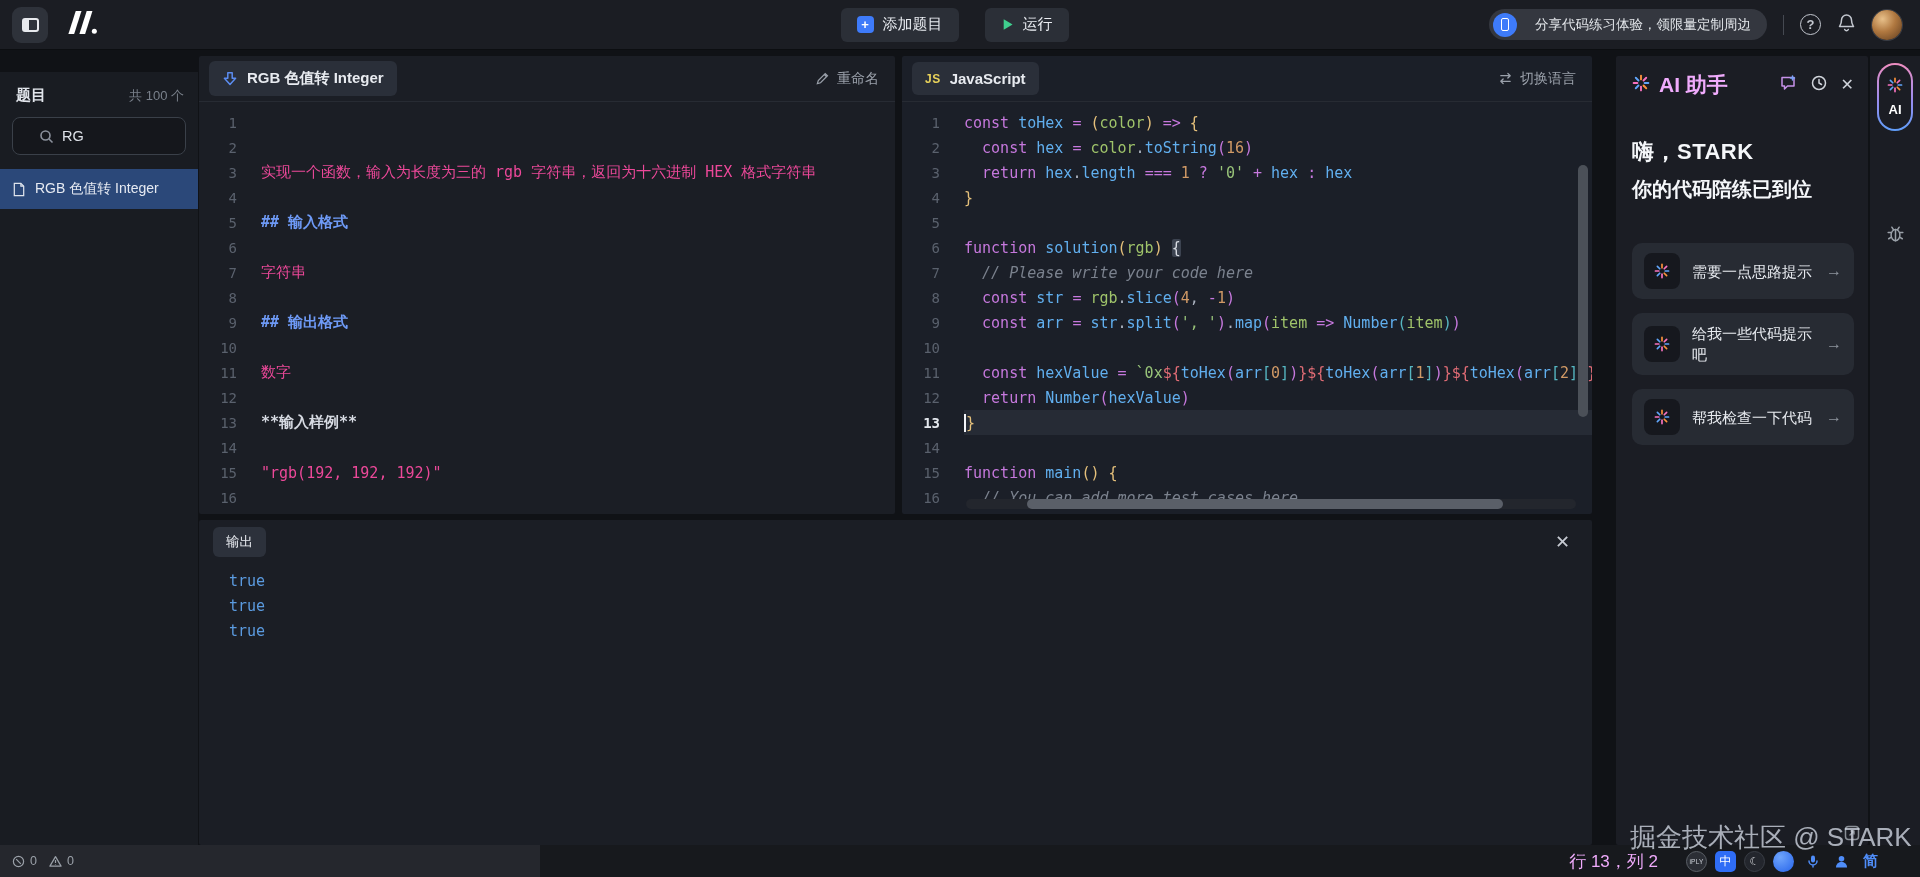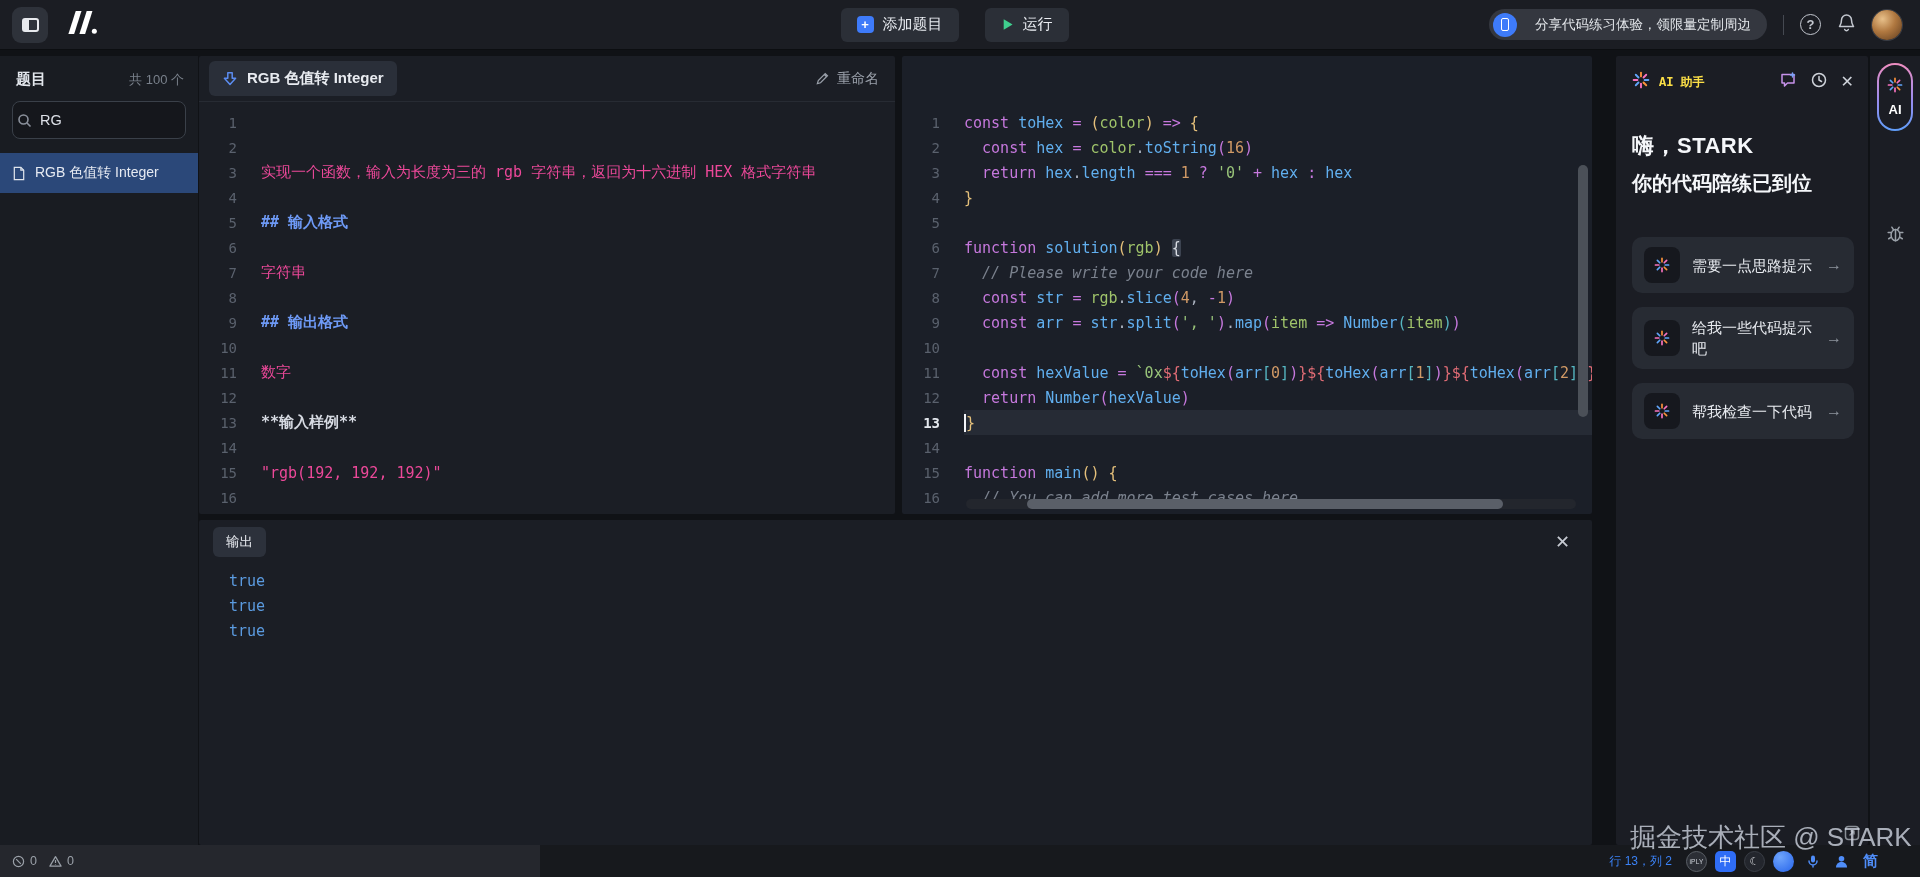--- a/index.html
+++ b/index.html
@@ -18,25 +18,25 @@
   .plus-chip { width:17px; height:17px; background:#3e7bfa; border-radius:4px; color:#fff; font-size:13px; font-weight:700; display:flex; align-items:center; justify-content:center; line-height:1; }
   .tb-right { display:flex; align-items:center; gap:16px; padding-right:18px; }
   .banner { height:31px; background:#34373f; border-radius:16px; display:flex; align-items:center; gap:18px; padding:0 16px 0 4px; font-size:13.5px; color:#e3e6ea; cursor:pointer; }
   .banner-ic { width:24px; height:24px; border-radius:50%; background:#3e7bfa; display:flex; align-items:center; justify-content:center; }
   .banner-ic i { display:block; width:8px; height:13px; border:1.6px solid #fff; border-radius:2px; }
   .vdiv { width:1px; height:20px; background:#454951; }
   .help-ic { width:21px; height:21px; border:1.7px solid #c3c7cf; border-radius:50%; color:#c3c7cf; font-size:13px; font-weight:700; display:flex; align-items:center; justify-content:center; cursor:pointer; }
   .avatar { width:30px; height:30px; border-radius:50%; background:radial-gradient(circle at 35% 30%, #e8c08a 0%, #b07840 45%, #5d3b1e 100%); box-shadow:0 0 0 1px #3a3d45; cursor:pointer; }
 
   
-  .sidebar { position:absolute; left:0; top:56px; width:198px; height:789px; background:#191c22; }
+  .sidebar { position:absolute; left:0; top:72px; width:198px; height:789px; background:#191c22; }
   .sb-head { display:flex; align-items:center; justify-content:space-between; padding:14px 14px 10px 16px; }
   .sb-title { font-size:15px; color:#e2e6ec; font-weight:600; }
   .sb-count { font-size:13px; color:#79808b; }
-  .searchbox { margin:2px 12px 0; height:38px; border:1px solid #3a4049; border-radius:8px; background:#15171c; display:flex; align-items:center; gap:8px; padding:0 4px; cursor:text; }
+  .searchbox { margin:2px 12px 0; height:38px; border:1px solid #3a4049; border-radius:8px; background:#15171c; display:flex; align-items:center; gap:8px; padding:0 26px; cursor:text; }
   .searchbox .sv { color:#dde1e8; font-size:14.5px; }
   .sb-list { margin-top:14px; }
   .sb-item { height:40px; display:flex; align-items:center; gap:9px; padding:0 12px; font-size:14px; color:#e6eaf2; cursor:pointer; }
   .sb-item.sel { background:#2b4879; }
 
   
   .panel { position:absolute; border-radius:2px; overflow:hidden; }
   .p-head { height:46px; display:flex; align-items:center; justify-content:space-between; padding:0 16px 0 10px; border-bottom:1px solid #272b33; }
   .tabchip { display:flex; align-items:center; gap:9px; background:#2a2f39; border-radius:6px; padding:8px 13px; font-size:15px; color:#e8ebf0; font-weight:600; cursor:pointer; }
   .ghostbtn { display:flex; align-items:center; gap:7px; color:#9aa0aa; font-size:14px; background:none; border:none; cursor:pointer; font-family:inherit; }
@@ -67,21 +67,21 @@
   .output-panel { left:199px; top:520px; width:1393px; height:325px; background:#1b1e25; }
   .out-head { height:44px; display:flex; align-items:center; justify-content:space-between; padding:0 22px 0 14px; }
   .out-chip { background:#2c313b; border-radius:6px; padding:6px 13px; font-size:13.5px; color:#e8ebf0; cursor:pointer; }
   .out-close { color:#c6cad2; font-size:18px; line-height:1; cursor:pointer; }
   .out-lines { padding:4px 0 0 30px; }
   .out-line { height:25px; font-family:"DejaVu Sans Mono", monospace; font-size:15px; color:#5b9be0; display:flex; align-items:center;text-align:right; }
 
   
   .ai-panel { left:1616px; top:56px; width:252px; height:789px; background:#1b1d24; }
   .ai-head { display:flex; align-items:center; gap:9px; padding:15px 14px 0 16px; }
-  .ai-title { font-size:12px; font-weight:700; color:#fde047; flex:1;font-family:Liberation Mono, monospace; }
+  .ai-title { font-size:21px; font-weight:700; color:#f0abfc; flex:1; }
   .ai-hic { display:flex; align-items:center; gap:13px; }
   .ai-x { color:#cfd3da; font-size:16px; cursor:pointer; line-height:1; }
   .ai-greet { margin:38px 16px 0; }
   .ai-g1 { font-size:22px; font-weight:800; color:#f5f7fa; letter-spacing:.5px; }
   .ai-g2 { font-size:20px; font-weight:700; color:#f5f7fa; margin-top:9px; }
   .ai-cards { margin:40px 14px 0 16px; }
   .ai-card { display:flex; align-items:center; gap:12px; background:#272b33; border-radius:10px; padding:10px 12px; margin-bottom:14px; cursor:pointer; min-height:52px; }
   .ai-card .chip { width:36px; height:36px; background:#16181e; border-radius:8px; display:flex; align-items:center; justify-content:center; flex:none; }
   .ai-card .lbl { flex:1; font-size:15px; color:#e8ebf0; line-height:1.4; }
   .ai-card .arr { color:#8f959e; font-size:16px; }
@@ -97,21 +97,21 @@
   .ai-chip { margin-top:7px; width:36px; height:68px; border-radius:18px; padding:1.6px; background:linear-gradient(180deg,#f08ec0,#9a8cf0 55%,#5f9df8); cursor:pointer; }
   .ai-chip-in { width:100%; height:100%; border-radius:17px; background:#1b1d24; display:flex; flex-direction:column; align-items:center; justify-content:center; gap:5px; }
   .ai-chip-lbl { color:#fff; font-size:13px; font-weight:800; }
   .bugwrap { margin-top:92px; cursor:pointer; }
 
   
   .statusbar { position:absolute; left:0; top:845px; width:1920px; height:32px; display:flex; z-index:40; }
   .st-left { width:540px; background:#25272d; display:flex; align-items:center; gap:12px; padding-left:12px; }
   .st-item { display:flex; align-items:center; gap:5px; color:#9aa0a8; font-size:12.5px; }
   .st-right { flex:1; background:#17191d; display:flex; align-items:center; justify-content:flex-end; gap:8px; padding-right:10px; }
-  .st-cursor { color:#3b82f6; font-size:12px; margin-right:6px; white-space:nowrap; }
+  .st-cursor { color:#f0abfc; font-size:17px; margin-right:20px; white-space:nowrap; }
   .trayic { width:21px; height:21px; border-radius:50%; display:flex; align-items:center; justify-content:center; font-size:11px; flex:none; cursor:pointer; }
   .t-iply { background:#2b2e35; border:1px solid #5a5f66; color:#cfd3da; font-size:6.5px; letter-spacing:.2px; }
   .t-zh { border-radius:5px; background:#2f6df6; color:#fff; font-size:12px; }
   .t-moon { background:#23262d; border:1px solid #3a3e46; color:#e8eaee; font-size:11px; }
   .t-dot { background:radial-gradient(circle at 35% 30%, #6fa5fb, #2563eb); }
   .t-jian { color:#4f8df9; font-size:15px; font-weight:700; background:transparent; }
   .t-grid { display:grid; grid-template-columns:8px 8px; grid-template-rows:8px 8px; gap:2px; border-radius:0; background:transparent; }
   .t-grid i { background:#4f93f7; display:block; }
 </style>
 </head>
@@ -262,20 +262,32 @@
         </div>
         <div class="ed-row">
           <span class="gut">16</span>
           <span class="lc"><span class="desc-b"></span></span>
         </div>
       </div>
   </div>
 </div>
 
 <div class="panel code-panel">
+  <div class="p-head">
+    <div class="tabchip">
+      <span class="jsbadge">JS</span>
+      <span>JavaScript</span>
+    </div>
+    <button class="ghostbtn">
+      <svg width="15" height="15" viewBox="0 0 16 16" fill="none" stroke="#9aa0aa" stroke-width="1.4" stroke-linecap="round" stroke-linejoin="round">
+        <path d="M3 5h10M10.5 2.5L13 5l-2.5 2.5M13 11H3M5.5 8.5L3 11l2.5 2.5"></path>
+      </svg>
+      <span>切换语言</span>
+    </button>
+  </div>
   <div class="ed-body">
     <div>
         <div class="ed-row">
           <span class="gut">1</span>
           <span class="lc"><span style="color: rgb(198, 120, 221);">const </span><span style="color: rgb(97, 175, 239);">toHex</span><span style="color: rgb(171, 178, 191);"> </span><span style="color: rgb(198, 120, 221);">=</span><span style="color: rgb(171, 178, 191);"> </span><span style="color: rgb(229, 192, 123);">(</span><span style="color: rgb(159, 195, 106);">color</span><span style="color: rgb(229, 192, 123);">)</span><span style="color: rgb(171, 178, 191);"> </span><span style="color: rgb(198, 120, 221);">=&gt;</span><span style="color: rgb(171, 178, 191);"> </span><span style="color: rgb(229, 192, 123);">{</span></span>
         </div>
         <div class="ed-row">
           <span class="gut">2</span>
           <span class="lc"><span style="color: rgb(171, 178, 191);">  </span><span style="color: rgb(198, 120, 221);">const </span><span style="color: rgb(97, 175, 239);">hex</span><span style="color: rgb(171, 178, 191);"> </span><span style="color: rgb(198, 120, 221);">=</span><span style="color: rgb(171, 178, 191);"> </span><span style="color: rgb(159, 195, 106);">color</span><span style="color: rgb(171, 178, 191);">.</span><span style="color: rgb(97, 175, 239);">toString</span><span style="color: rgb(198, 120, 221);">(</span><span style="color: rgb(209, 154, 102);">16</span><span style="color: rgb(198, 120, 221);">)</span></span>
         </div>

